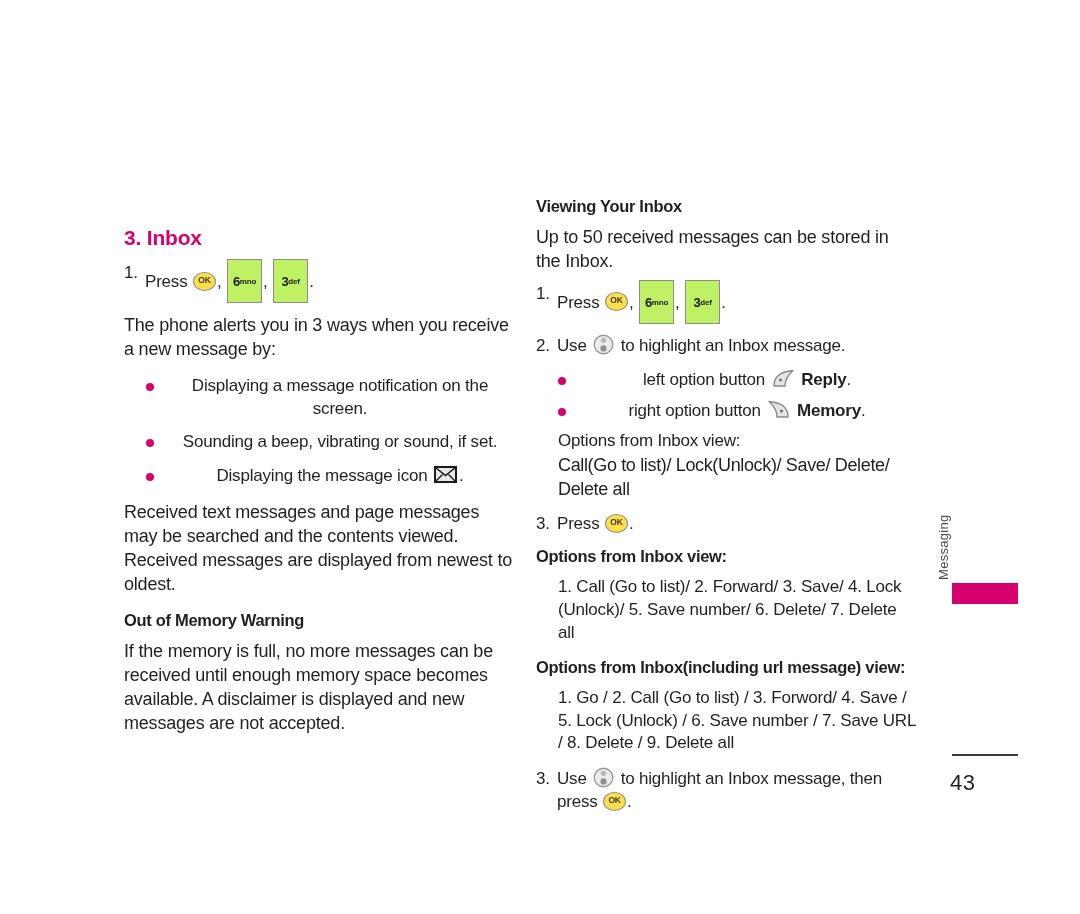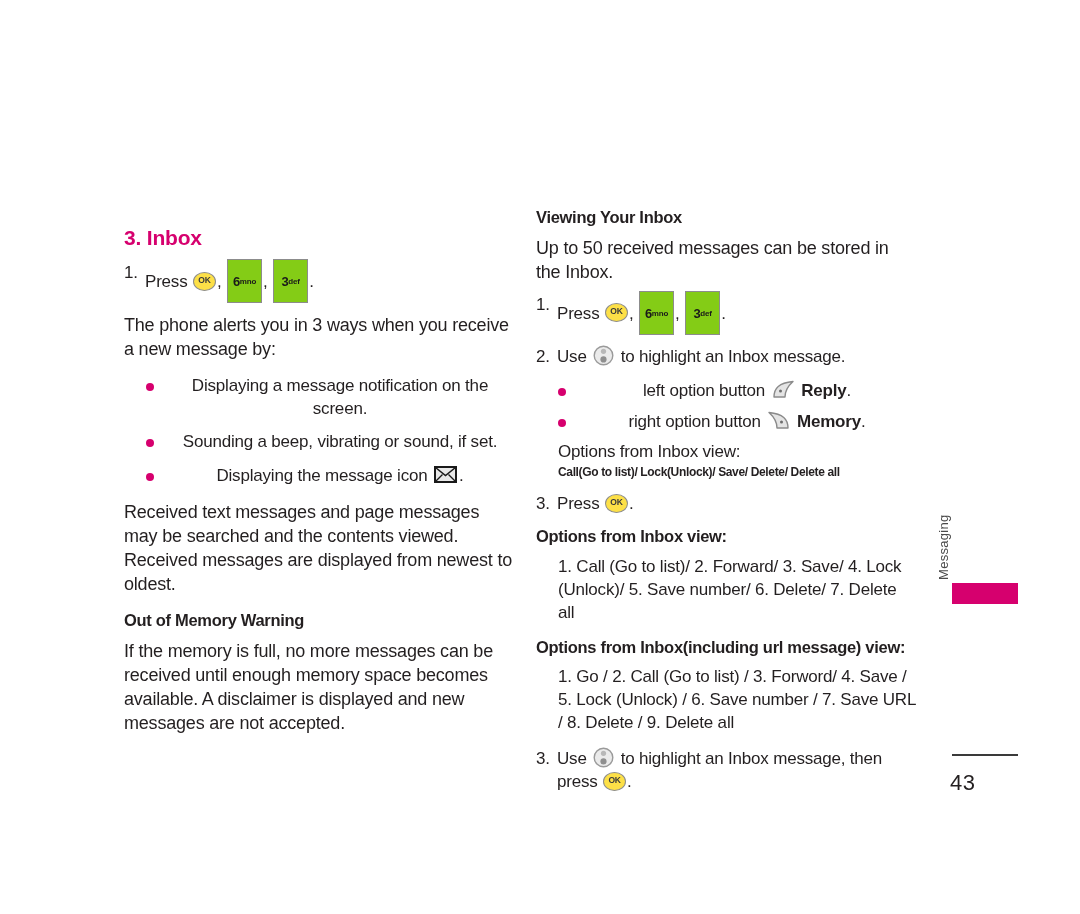--- a/index.html
+++ b/index.html
@@ -24,21 +24,21 @@
   .col-left {
     position: absolute;
     left: 124px;
     top: 196px;
     width: 390px;
     margin-top: 30px;
   }
   .col-right {
     position: absolute;
     left: 536px;
-    top: 208px;
+    top: 197px;
     width: 380px;
   }
 
   
   .section-title {
     color: #d6006e;
     font-size: 21px;
     font-weight: bold;
     letter-spacing: -0.2px;
     margin: 0 0 13px 0;
@@ -102,22 +102,22 @@
   .bullets.compact li { margin-bottom: 9px; }
 
   .indent-note {
     font-size: 17px;
     line-height: 1.33;
     letter-spacing: -0.2px;
     padding-left: 22px;
     margin: -5px 0 2px 0;
   }
   .bold-list {
-    font-size: 12px;
-    font-weight: bold;
+    font-size: 18px;
+    font-weight: normal;
     line-height: 1.3;
     letter-spacing: -0.35px;
     padding-left: 22px;
     margin: 0 0 12px 0;
   }
   .num-list {
     font-size: 17px;
     line-height: 1.35;
     letter-spacing: -0.2px;
     padding-left: 22px;
@@ -145,21 +145,21 @@
     text-align: center;
     color: #3a3a3a;
     letter-spacing: -0.2px;
     font-family: "Liberation Sans", sans-serif;
   }
   
   .key-num {
     min-width: 27px;
     height: 18px;
     border: 1.5px solid #8c8c8c;
-    background: #84cc16;
+    background: #bef264;
     margin: -3px 1px 0 1px;
     padding: 12px 3px;
     text-align: center;
     line-height: 17px;
     white-space: nowrap;
   }
   .key-num .big {
     font-size: 13px;
     font-weight: bold;
     color: #1a1a1a;

